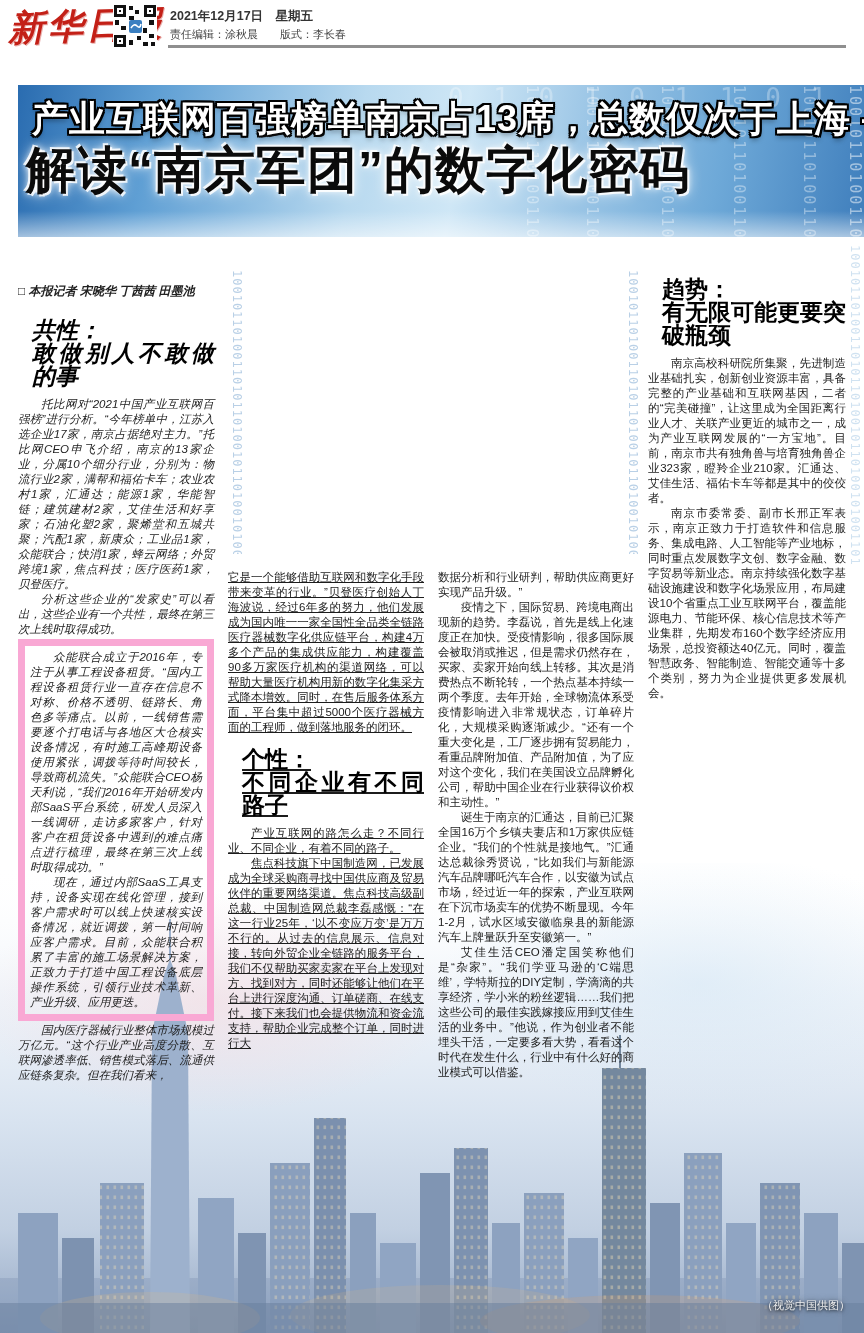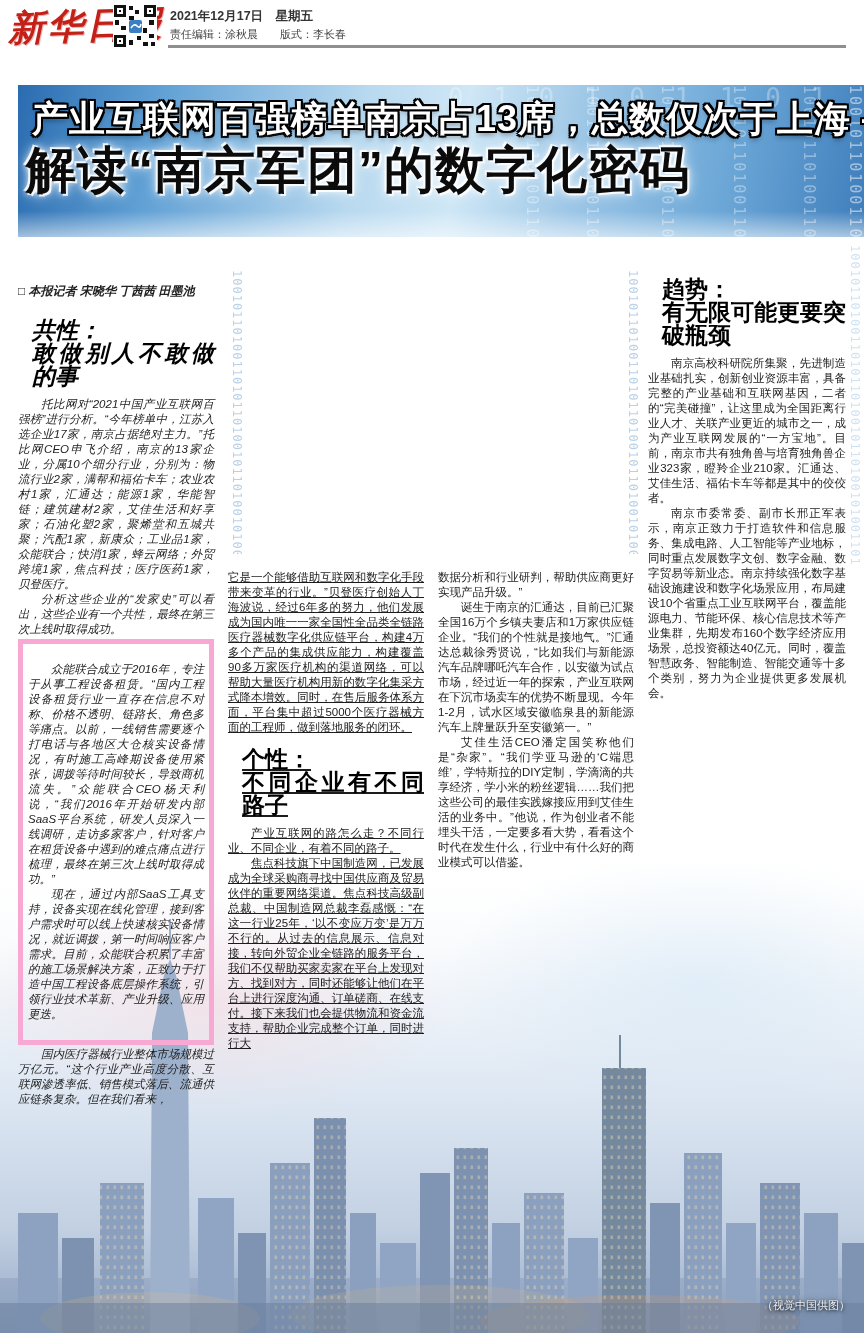--- a/index.html
+++ b/index.html
@@ -35,21 +35,21 @@
         letter-spacing:3px;color:#1b1b1b;text-align:justify;text-indent:2em;overflow:hidden;}
   .lbin{position:absolute;writing-mode:vertical-rl;font-family:"DejaVu Sans Mono",monospace;
         color:rgba(128,170,210,.55);font-size:12px;overflow:hidden;letter-spacing:1px;z-index:3;}
   
   .col{position:absolute;width:196px;font-size:11.5px;line-height:15px;text-align:justify;z-index:2;}
   .col p{margin:0;text-indent:2em;}
   .col p.noindent{text-indent:0;}
   .byline{font-size:12px;font-weight:700;color:#222;margin:4px 0 20px 0;}
   h2.sec{margin:13px 0 9px 0;padding-left:14px;font-size:23px;line-height:23px;color:#000;}
   h2.sec span{display:block;}
-  .redbox{border:5px solid #f9a8d4;padding:18px 5px;margin:2px 0;}
+  .redbox{border:7px solid #f9a8d4;padding:4px 5px;margin:2px 0;}
   #col1{left:18px;top:280px;font-style:italic;}
   #col2{left:228px;top:570px;text-decoration:underline;}
   #col3{left:438px;top:570px;}
   #col4{left:648px;top:278px;width:198px;}
   
   .skyline{position:absolute;left:0;bottom:0;width:864px;height:470px;z-index:0;}
   .credit{position:absolute;right:14px;bottom:20px;z-index:4;font-size:11px;color:#f2f2f2;
           text-shadow:0 1px 3px rgba(0,0,0,.8),0 0 6px rgba(0,0,0,.5);}
 </style>
 </head>
@@ -197,20 +197,21 @@
     <h2 class="sec">
       <span>个性：</span>
       <span>不同企业有不同路子</span>
     </h2>
     <p>产业互联网的路怎么走？不同行业、不同企业，有着不同的路子。</p>
     <p>焦点科技旗下中国制造网，已发展成为全球采购商寻找中国供应商及贸易伙伴的重要网络渠道。焦点科技高级副总裁、中国制造网总裁李磊感慨：“在这一行业25年，‘以不变应万变’是万万不行的。从过去的信息展示、信息对接，转向外贸企业全链路的服务平台，我们不仅帮助买家卖家在平台上发现对方、找到对方，同时还能够让他们在平台上进行深度沟通、订单磋商、在线支付。接下来我们也会提供物流和资金流支持，帮助企业完成整个订单，同时进行大</p>
   </div>
 
   <div class="col" id="col3">
     <p class="noindent">数据分析和行业研判，帮助供应商更好实现产品升级。”</p>
+    <p>疫情之下，国际贸易、跨境电商出现新的趋势。李磊说，首先是线上化速度正在加快。受疫情影响，很多国际展会被取消或推迟，但是需求仍然存在，买家、卖家开始向线上转移。其次是消费热点不断轮转，一个热点基本持续一两个季度。去年开始，全球物流体系受疫情影响进入非常规状态，订单碎片化，大规模采购逐渐减少。“还有一个重大变化是，工厂逐步拥有贸易能力，看重品牌附加值、产品附加值，为了应对这个变化，我们在美国设立品牌孵化公司，帮助中国企业在行业获得议价权和主动性。”</p>
     <p>诞生于南京的汇通达，目前已汇聚全国16万个乡镇夫妻店和1万家供应链企业。“我们的个性就是接地气。”汇通达总裁徐秀贤说，“比如我们与新能源汽车品牌哪吒汽车合作，以安徽为试点市场，经过近一年的探索，产业互联网在下沉市场卖车的优势不断显现。今年1-2月，试水区域安徽临泉县的新能源汽车上牌量跃升至安徽第一。”</p>
     <p>艾佳生活CEO潘定国笑称他们是“杂家”。“我们学亚马逊的‘C端思维’，学特斯拉的DIY定制，学滴滴的共享经济，学小米的粉丝逻辑……我们把这些公司的最佳实践嫁接应用到艾佳生活的业务中。”他说，作为创业者不能埋头干活，一定要多看大势，看看这个时代在发生什么，行业中有什么好的商业模式可以借鉴。</p>
   </div>
 
   <div class="col" id="col4">
     <h2 class="sec" style="margin-top:0;">
       <span>趋势：</span>
       <span>有无限可能更要突破瓶颈</span>
     </h2>
     <p>南京高校科研院所集聚，先进制造业基础扎实，创新创业资源丰富，具备完整的产业基础和互联网基因，二者的“完美碰撞”，让这里成为全国距离行业人才、关联产业更近的城市之一，成为产业互联网发展的“一方宝地”。目前，南京市共有独角兽与培育独角兽企业323家，瞪羚企业210家。汇通达、艾佳生活、福佑卡车等都是其中的佼佼者。</p>

